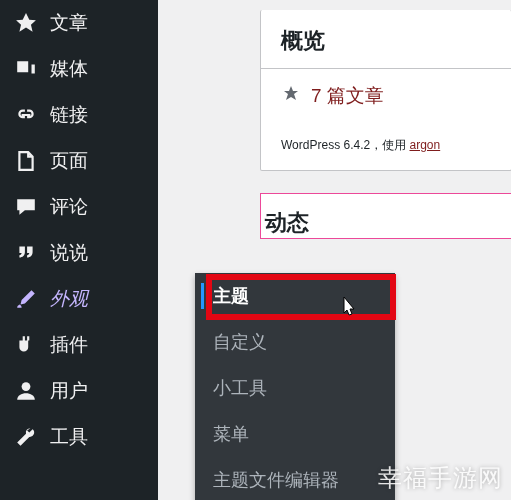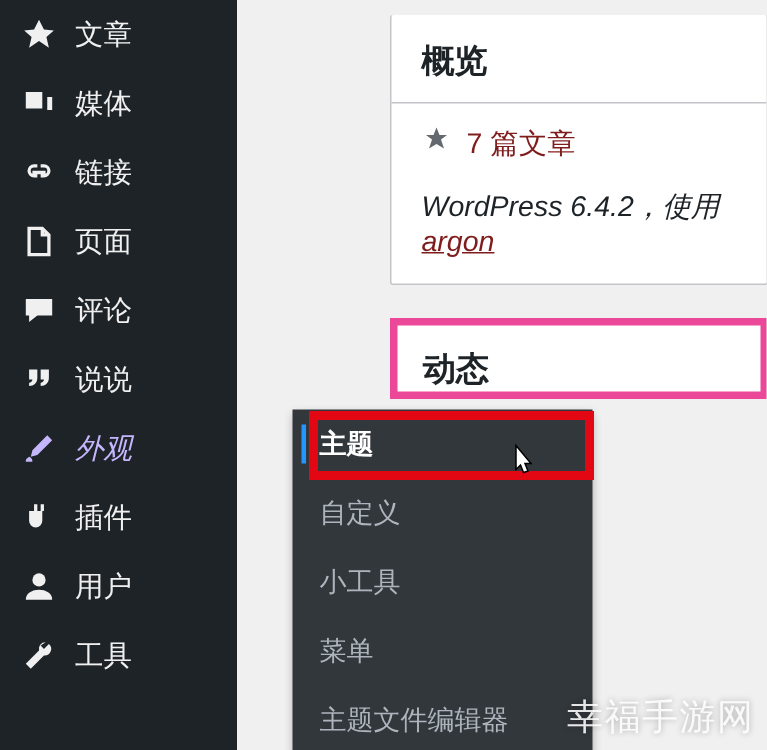--- a/index.html
+++ b/index.html
@@ -105,26 +105,26 @@
     font-weight: 700;
     color: #1d2327;
     margin-bottom: 4px;
   }
   .panel.first { margin-top: 10px; border-top: none; }
   .divider { border-top: 1px solid #c3c4c7; margin: 12px -20px 14px; }
   .panel .row { display: flex; align-items: center; gap: 10px; font-size: 19px; }
   .panel .pin { color: #646970; }
   .panel a { color: #7f1d1d; text-decoration: none; }
   .panel a.und { text-decoration: underline; }
-  .panel .meta { margin-top: 16px; color: #1d2327; font-size: 19px; font-style: italic; }
+  .panel .meta { margin-top: 28px; color: #1d2327; font-size: 12px; }
   .panel2 {
-    border: 5px solid #ec4899;
+    border: 1px solid #ec4899;
     background: #fff;
     margin: 22px 0 0 20px;
-    padding: 14px 17px 0;
+    padding: 14px 4px 0;
     width: 252px;
   }
   .panel2 h2 { font-size: 22px; font-weight: 700; color: #1d2327; }
   .watermark {
     position: absolute;
     right: 8px;
     bottom: 6px;
     font-size: 24px;
     color: rgba(255,255,255,0.88);
     font-weight: 400;

